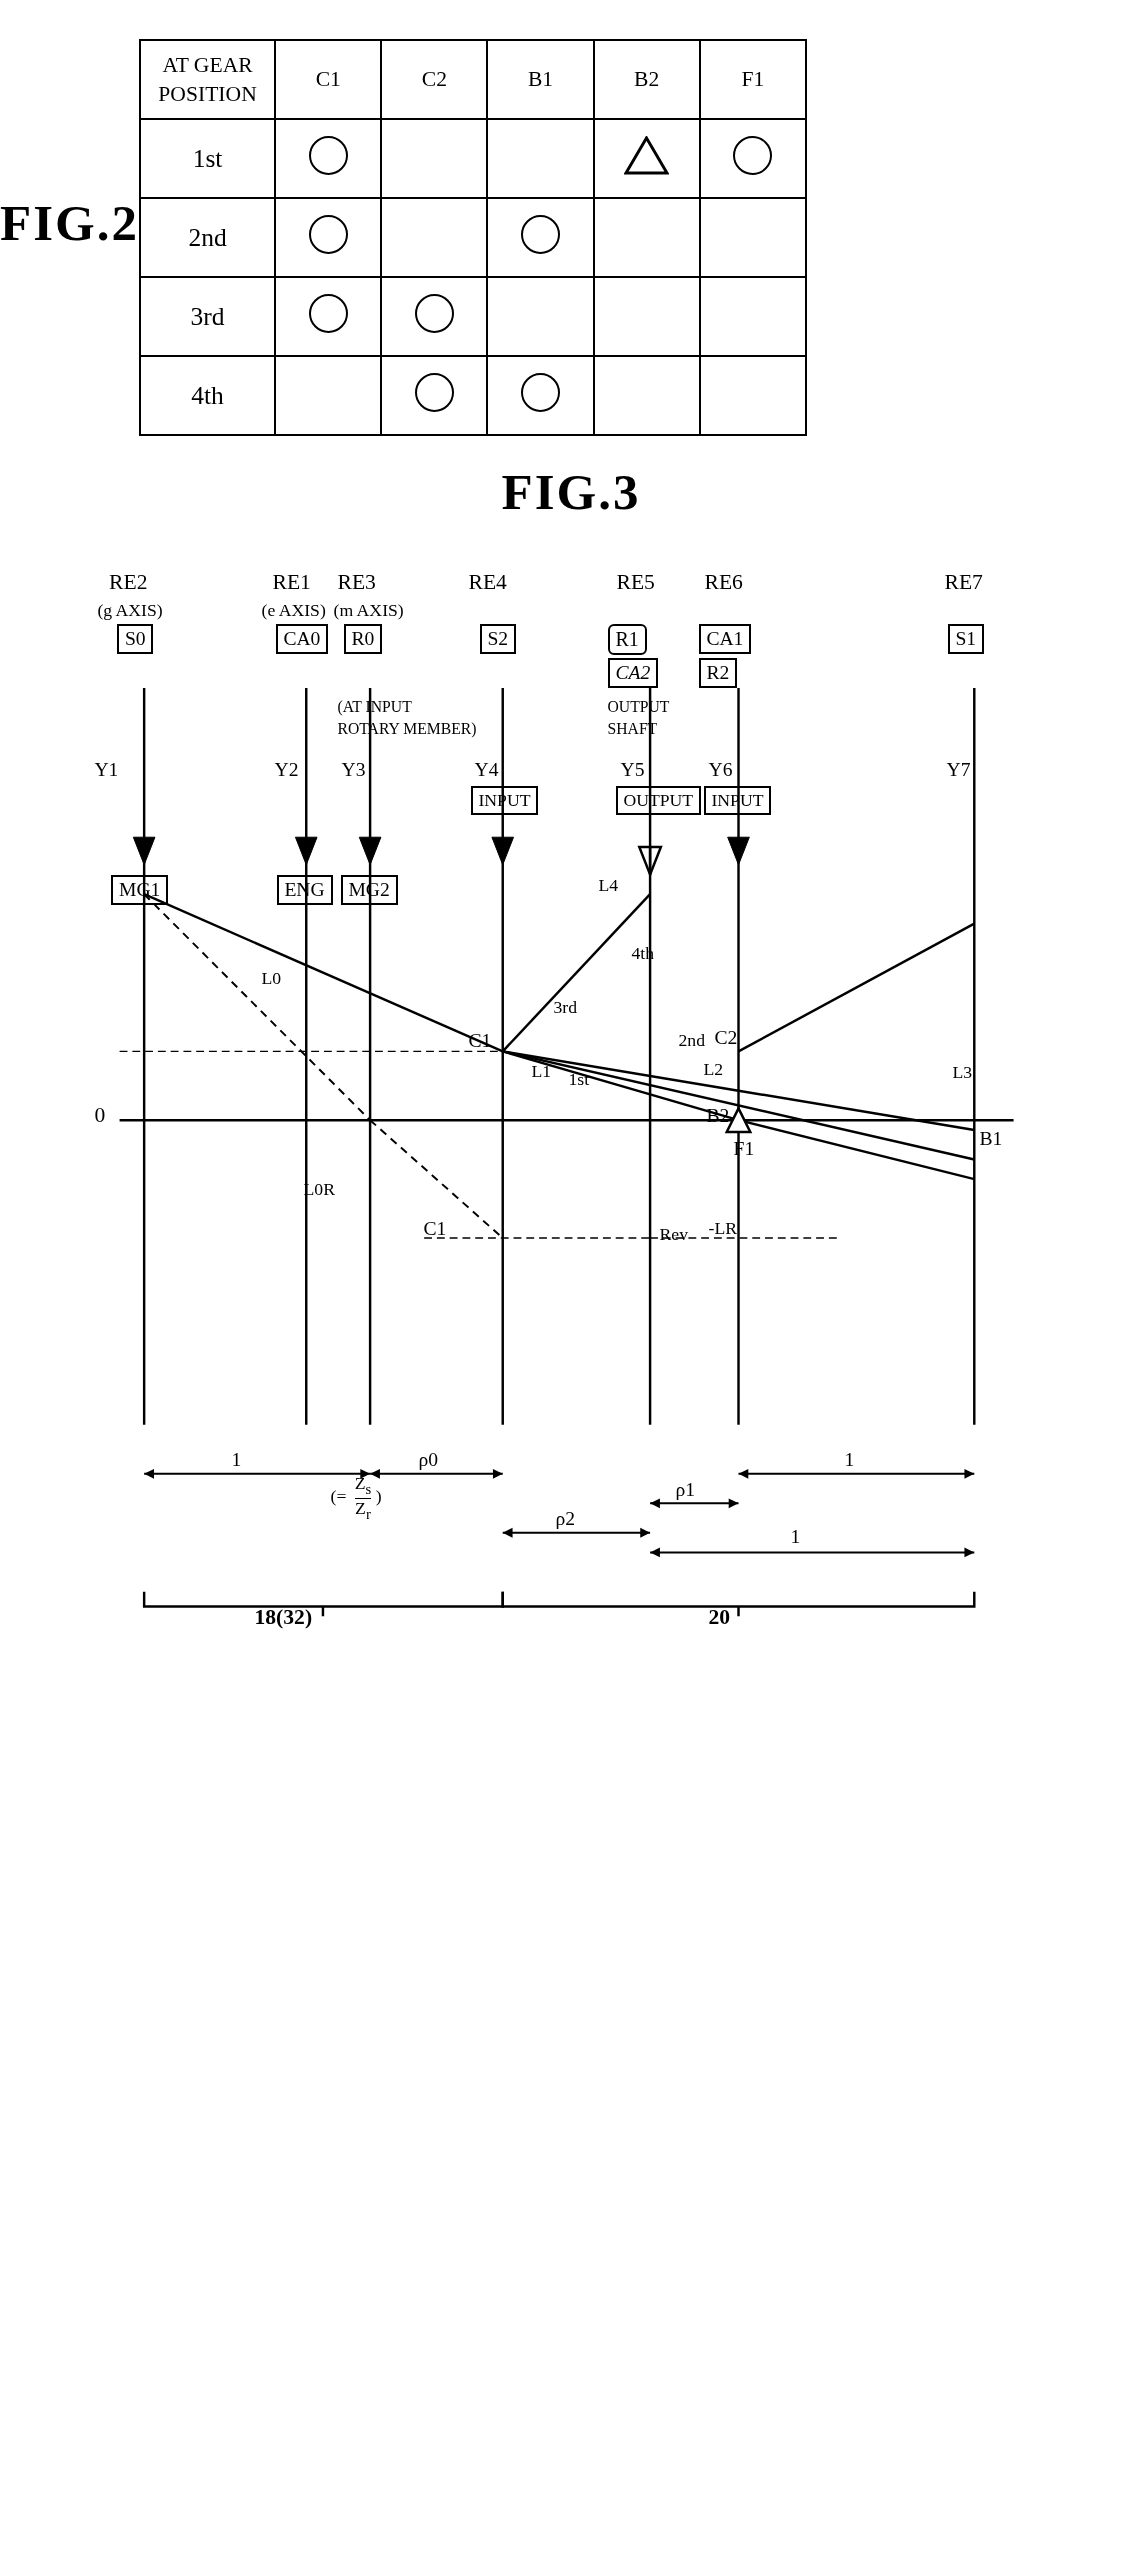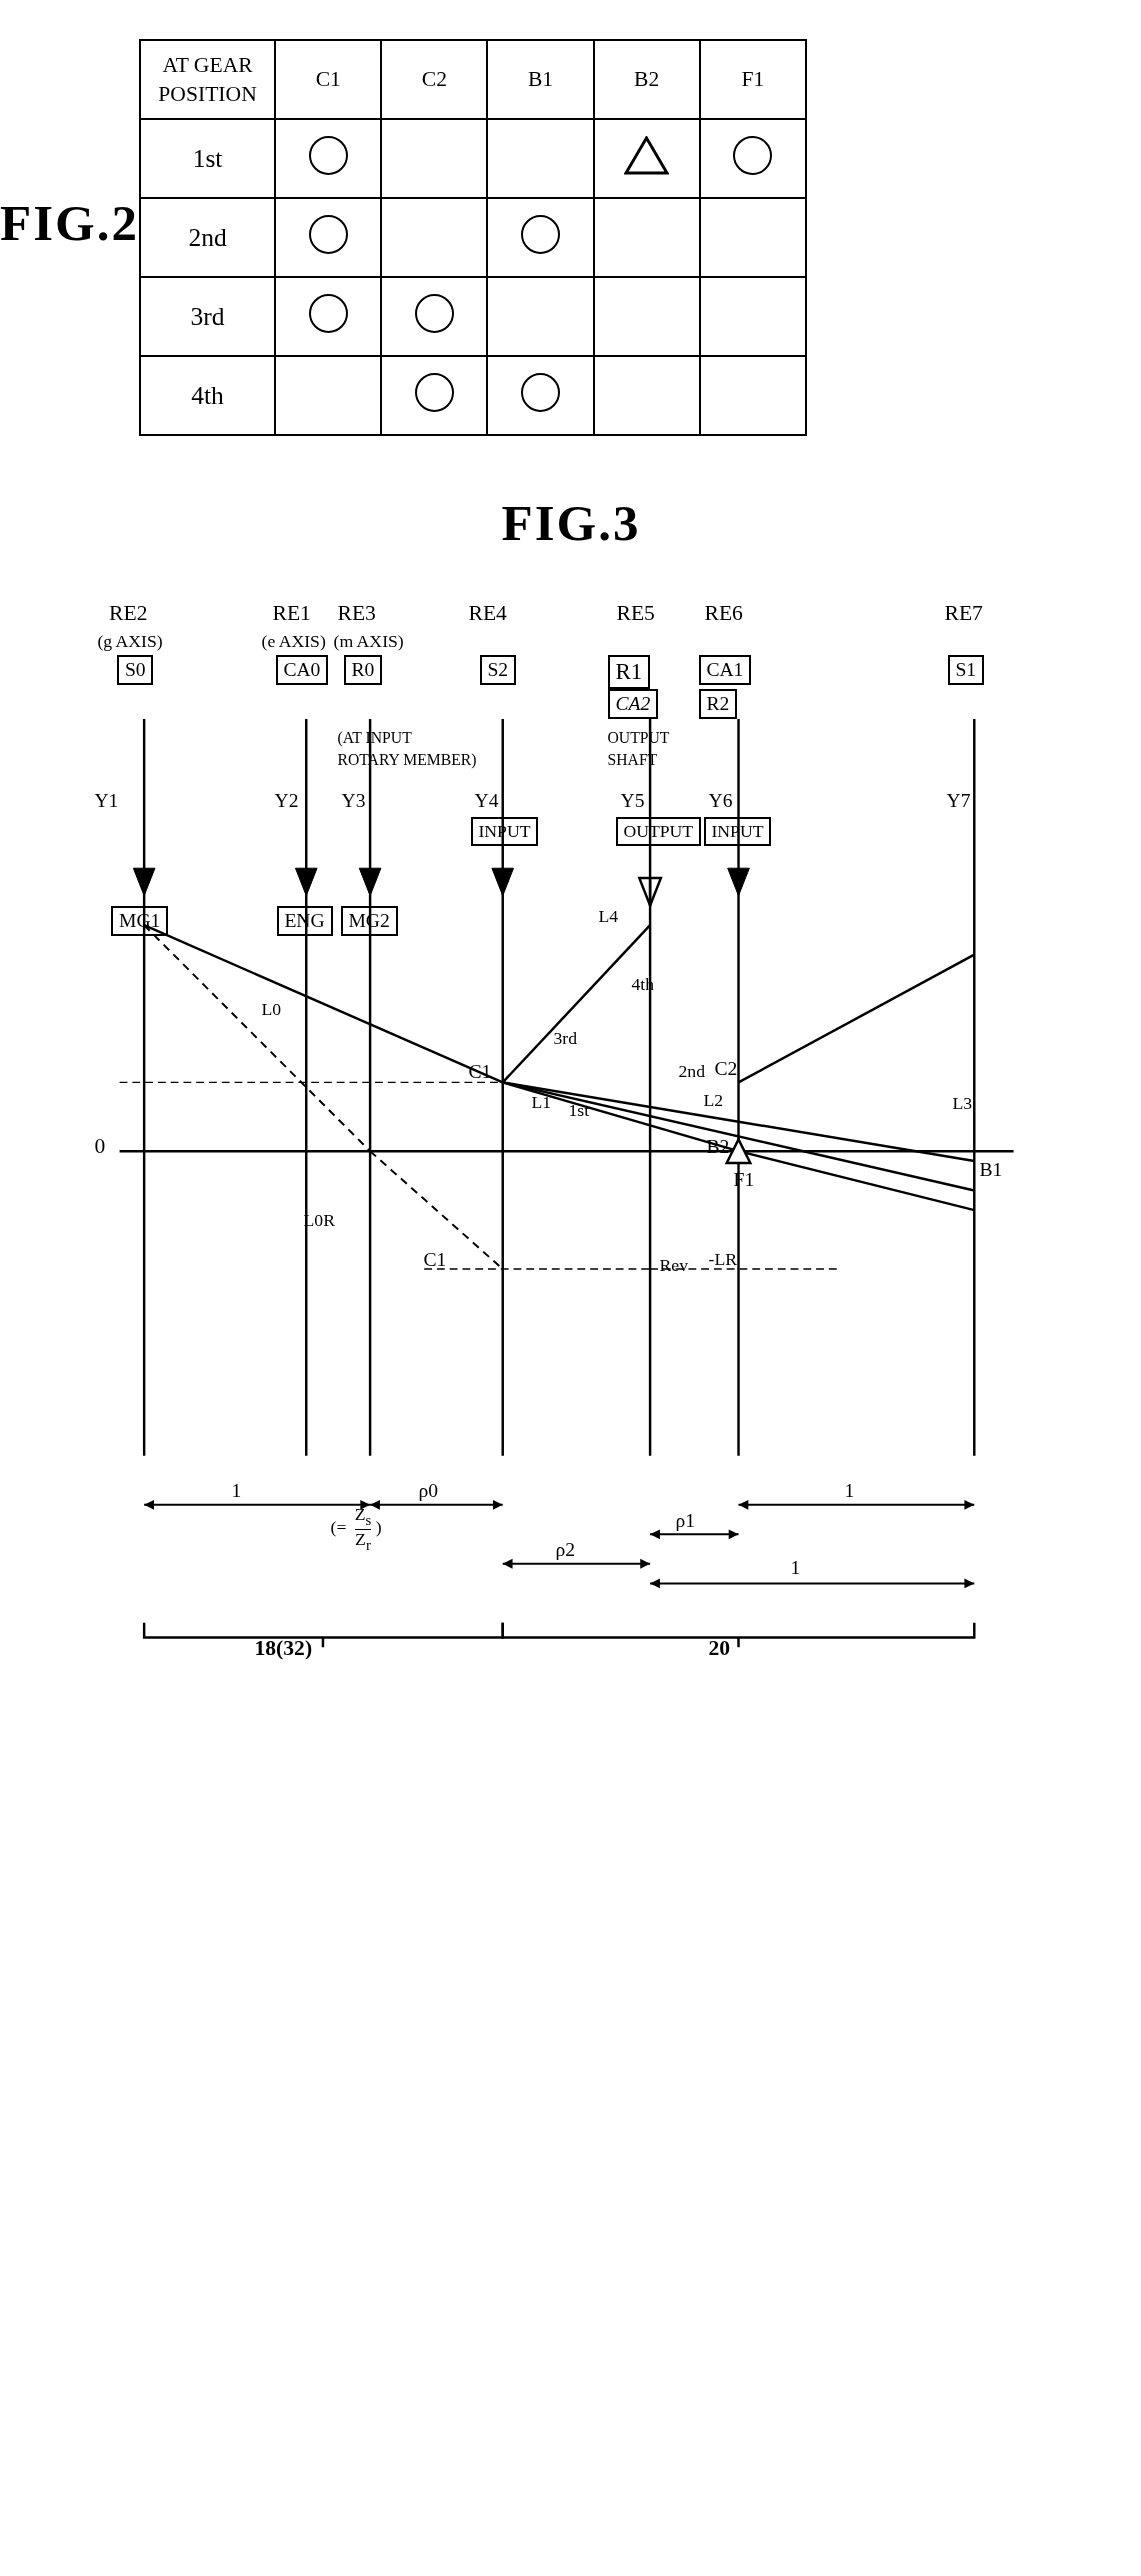--- a/index.html
+++ b/index.html
@@ -68,21 +68,21 @@
       width: 45px;
       height: 39px;
     }
 
     
     .fig3-section {
       width: 100%;
       display: flex;
       flex-direction: column;
       align-items: center;
-      padding-top: 58px;
+      padding-top: 27px;
     }
 
     .fig3-diagram {
       position: relative;
       width: 963px;
       height: 1061px;
       margin-top: 19.6px;
     }
 
     
@@ -268,21 +268,21 @@
     <div class="diag-label" style="left:855px; top:0px; font-size:21.6px;">RE7</div>
 
     <div class="diag-label" style="left:7.9px; top:29.5px; font-size:17.7px;">(g AXIS)</div>
     <div class="diag-label" style="left:172px; top:29.5px; font-size:17.7px;">(e AXIS)</div>
     <div class="diag-label" style="left:244px; top:29.5px; font-size:17.7px;">(m AXIS)</div>
 
     <div class="diag-label boxed" style="left:27.5px; top:54px; font-size:19.6px;">S0</div>
     <div class="diag-label boxed" style="left:186px; top:54px; font-size:19.6px;">CA0</div>
     <div class="diag-label boxed" style="left:254px; top:54px; font-size:19.6px;">R0</div>
     <div class="diag-label boxed" style="left:390px; top:54px; font-size:19.6px;">S2</div>
-    <div class="diag-label boxed" style="left:518px; top:54px; font-size:23px;">R1</div>
+    <div class="diag-label boxed" style="left:518px; top:54px; font-size:20px;border-radius:6px;">R1</div>
     <div class="diag-label boxed" style="left:609px; top:54px; font-size:19.6px;">CA1</div>
     <div class="diag-label boxed" style="left:518px; top:88px; font-size:19.6px;font-style:italic;">CA2</div>
     <div class="diag-label boxed" style="left:609px; top:88px; font-size:19.6px;">R2</div>
     <div class="diag-label boxed" style="left:858px; top:54px; font-size:19.6px;">S1</div>
 
     <div class="diag-label" style="left:248px; top:126px; font-size:15.7px; line-height:1.4;">(AT INPUT<br>ROTARY MEMBER)</div>
 
     <div class="diag-label" style="left:518px; top:126px; font-size:15.7px; line-height:1.4;">OUTPUT<br>SHAFT</div>
 
     <div class="diag-label" style="left:4.9px; top:189px; font-size:19.6px;">Y1</div>

